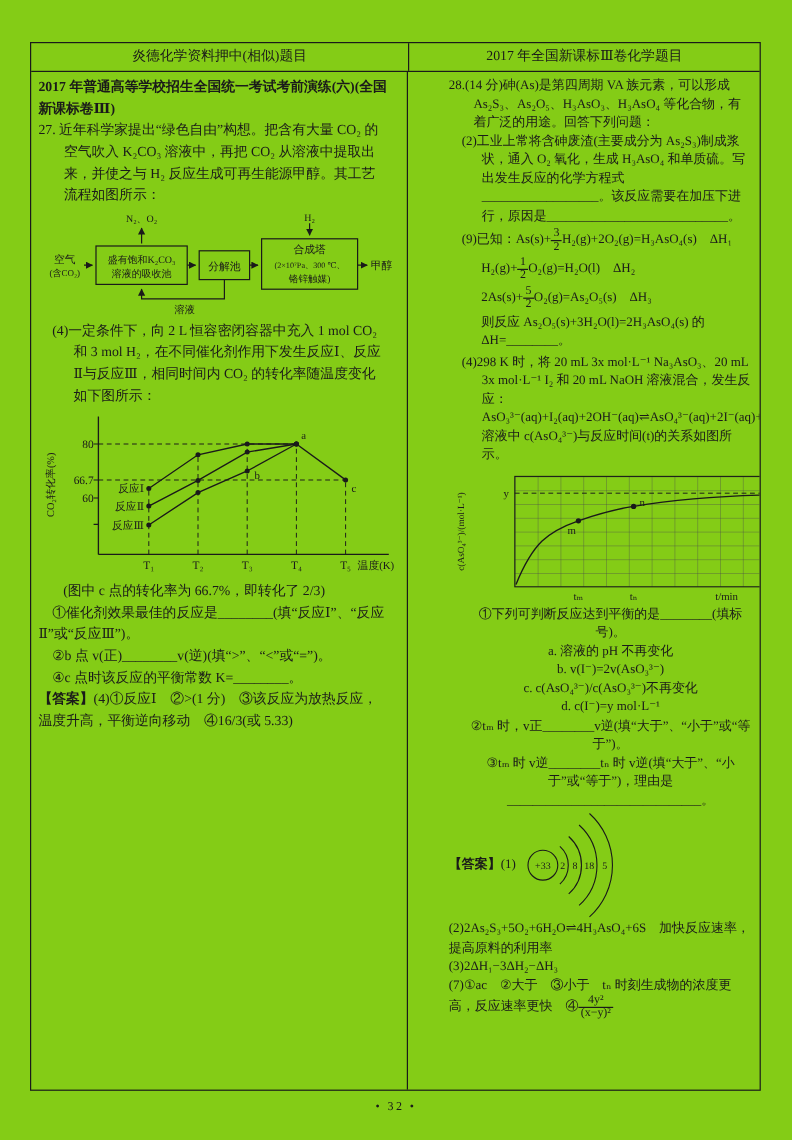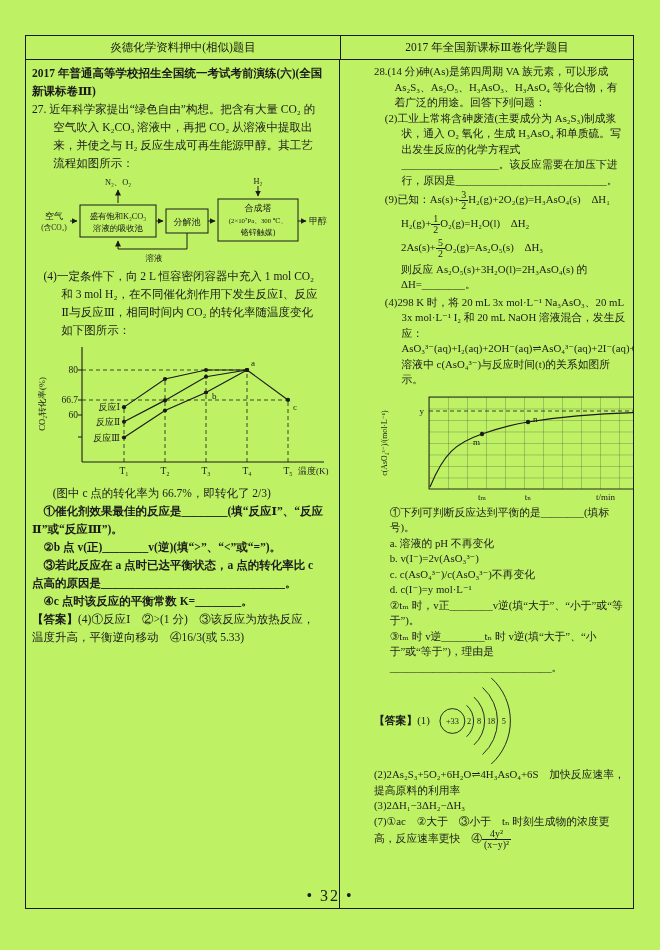--- a/index.html
+++ b/index.html
@@ -1,53 +1,53 @@
 <!DOCTYPE html>
 <html><head>
 <meta charset="utf-8">
 <style>
   html,body{margin:0;padding:0;background:#e8e8e8;}
-  .page{position:relative;width:660px;height:950px;background:#bef264;color:#1a1a1a;
+  .page{position:relative;width:660px;height:950px;background:#84cc16;color:#1a1a1a;
         font-family:"Liberation Serif","DejaVu Serif",serif;overflow:hidden;}
   .sheet{position:absolute;left:25px;top:35px;width:609px;height:874px;
          border:1.5px solid #1a1a1a;box-sizing:border-box;display:flex;flex-direction:column;}
   .header-row{display:flex;height:23px;border-bottom:1px solid #1a1a1a;flex:0 0 auto;}
   .hcell{line-height:23px;text-align:center;font-size:11.5px;}
   .hcell.l{width:314px;border-right:1px solid #1a1a1a;}
   .hcell.r{flex:1;}
   .body-row{display:flex;flex:1;min-height:0;}
   .col{box-sizing:border-box;overflow:hidden;}
   .col-left{width:314px;border-right:1px solid #1a1a1a;padding:4px 16px 0 6px;
             font-size:11.5px;line-height:18px;}
   .col-right{flex:1;padding:4px 5px 0 7px;font-size:10.8px;line-height:15.5px;margin-left:27px;}
   p{margin:0;}
   .bold{font-weight:bold;}
   .hang27{padding-left:1.85em;text-indent:-1.85em;}
   .hang28{padding-left:1.9em;text-indent:-1.9em;}
   .sub{margin-left:1.0em;padding-left:1.55em;text-indent:-1.55em;}
-  .subq{text-indent:1em;font-weight:bold;}
-  .rsub{margin-left:1.45em;}
+  .subq{text-indent:1em;}
+  .rsub{margin-left:1.45em;text-align:center;}
   .note{text-indent:1.8em;}
   .eqline{margin-left:2.5em;margin-top:2px;margin-bottom:2px;}
   .eqfirst{margin-left:1.0em;margin-top:2px;margin-bottom:2px;}
   .frac{display:inline-block;vertical-align:-0.6em;text-align:center;line-height:1.05;font-size:0.92em;}
   .frac .fn{display:block;border-bottom:1px solid #1a1a1a;padding:0 2px;}
   .frac .fd{display:block;padding:0 2px;}
   .diagram{display:block;margin:3px auto 2px auto;}
   svg text{fill:#1a1a1a;font-family:"Liberation Serif","DejaVu Serif",serif;}
   .box{fill:none;stroke:#1a1a1a;stroke-width:1;}
   .ln{stroke:#1a1a1a;stroke-width:1;fill:none;}
   .axis{stroke:#1a1a1a;stroke-width:1.1;fill:none;}
   .dash{stroke:#1a1a1a;stroke-width:0.8;stroke-dasharray:4 3;fill:none;}
   .curve{fill:none;stroke:#1a1a1a;stroke-width:1.15;}
   .dot{fill:#1a1a1a;}
   .gridrect{fill:none;stroke:#1a1a1a;stroke-width:0.9;}
   .ansline{display:flex;align-items:center;}
-  .page-number{position:absolute;left:0;right:0;top:887px;text-align:center;
-               font-size:16px;letter-spacing:2px;}
+  .page-number{position:absolute;left:0;right:0;top:917px;text-align:center;
+               font-size:10px;letter-spacing:2px;}
 </style>
 </head>
 <body>
 
 <div class="page">
   <div class="sheet">
 
     <div class="header-row">
       <div class="hcell l">炎德化学资料押中(相似)题目</div>
       <div class="hcell r">2017 年全国新课标Ⅲ卷化学题目</div>
@@ -136,21 +136,20 @@
             <circle cx="133" cy="68.5" r="2.1" class="dot"></circle>
             <circle cx="174" cy="50.5" r="2.1" class="dot"></circle>
             <circle cx="215" cy="28" r="2.1" class="dot"></circle>
             <polyline points="215,28 256,57.925" class="curve"></polyline>
             <circle cx="256" cy="57.925" r="2.1" class="dot"></circle>
           </svg>
 
         <p class="note">(图中 c 点的转化率为 66.7%，即转化了 2/3)</p>
         <p class="subq">①催化剂效果最佳的反应是________(填“反应Ⅰ”、“反应Ⅱ”或“反应Ⅲ”)。</p>
         <p class="subq">②b 点 v(正)________v(逆)(填“&gt;”、“&lt;”或“=”)。</p>
-        <p class="subq">③若此反应在 a 点时已达平衡状态，a 点的转化率比 c 点高的原因是________________________________。</p>
         <p class="subq">④c 点时该反应的平衡常数 K=________。</p>
         <p><span class="bold">【答案】</span><span>(4)①反应Ⅰ　②&gt;(1 分)　③该反应为放热反应，温度升高，平衡逆向移动　④16/3(或 5.33)</span></p>
       </div>
 
       <div class="col col-right">
         <p class="hang28">28.(14 分)砷(As)是第四周期 VA 族元素，可以形成 As₂S₃、As₂O₅、H₃AsO₃、H₃AsO₄ 等化合物，有着广泛的用途。回答下列问题：</p>
         <p class="sub">(2)工业上常将含砷废渣(主要成分为 As₂S₃)制成浆状，通入 O₂ 氧化，生成 H₃AsO₄ 和单质硫。写出发生反应的化学方程式__________________。该反应需要在加压下进行，原因是____________________________。</p>
 
         <p class="eqfirst"><span>(9)已知：As(s)+</span><span class="frac"><span class="fn">3</span><span class="fd">2</span></span><span>H₂(g)+2O₂(g)=H₃AsO₄(s)　ΔH₁</span></p>
         <p class="eqline"><span>H₂(g)+</span><span class="frac"><span class="fn">1</span><span class="fd">2</span></span><span>O₂(g)=H₂O(l)　ΔH₂</span></p>

